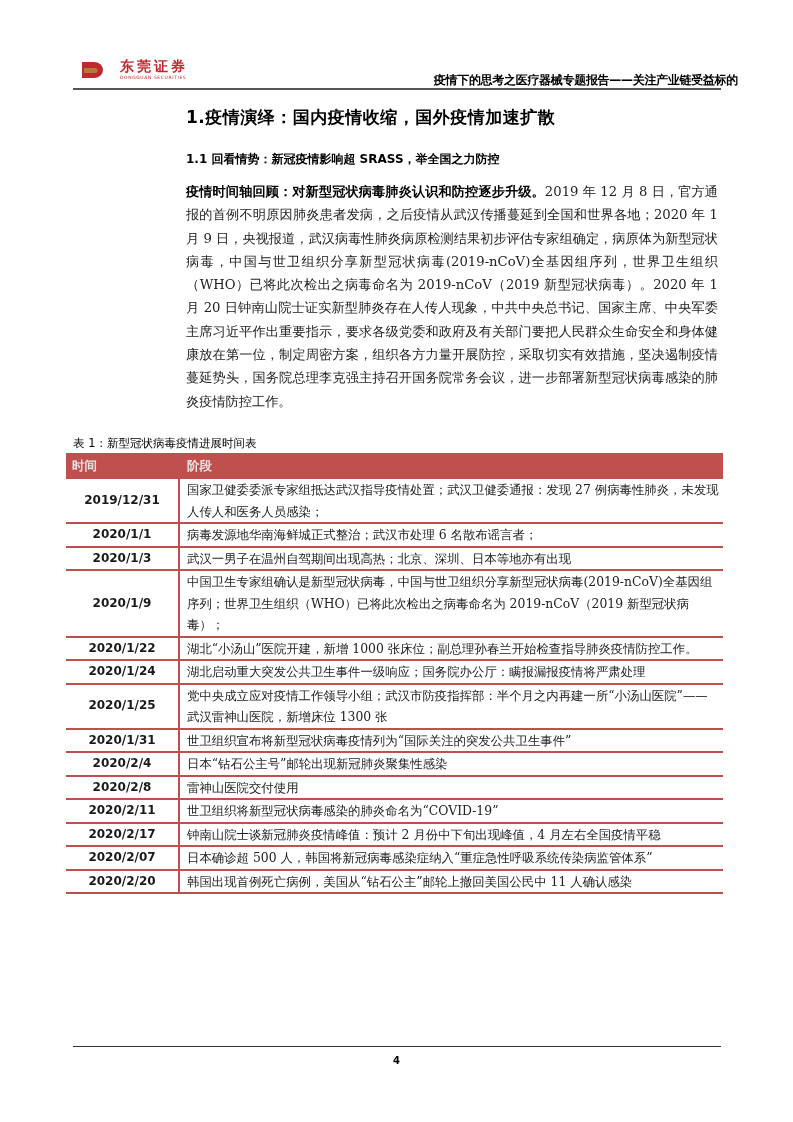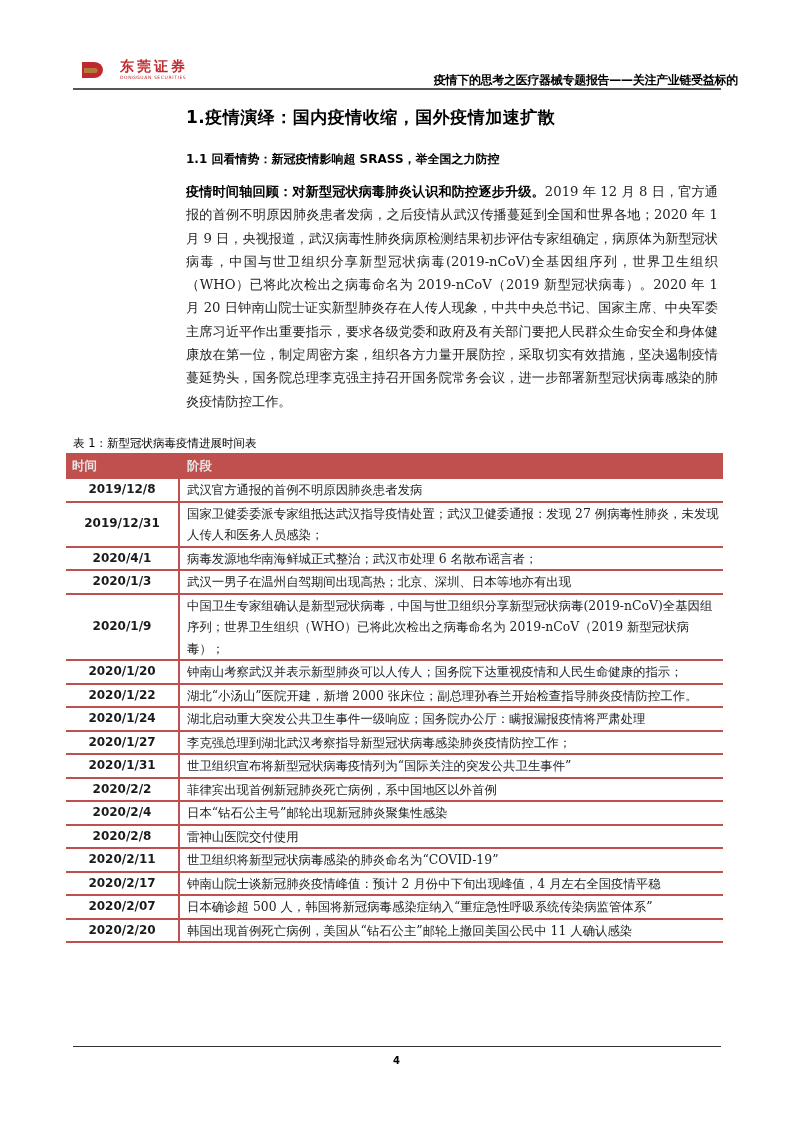--- a/index.html
+++ b/index.html
@@ -64,62 +64,50 @@
 
 <table class="tbl">
   <thead>
     <tr>
       <th>时间</th>
       <th class="col2">阶段</th>
     </tr>
   </thead>
   <tbody id="tbody">
       <tr>
-        <td class="date">2019/12/8</td>
-        <td class="desc">武汉官方通报的首例不明原因肺炎患者发病</td>
-      </tr>
-      <tr>
         <td class="date">2019/12/31</td>
         <td class="desc">国家卫健委委派专家组抵达武汉指导疫情处置；武汉卫健委通报：发现 27 例病毒性肺炎，未发现人传人和医务人员感染；</td>
       </tr>
       <tr>
-        <td class="date">2020/4/1</td>
+        <td class="date">2020/1/1</td>
         <td class="desc">病毒发源地华南海鲜城正式整治；武汉市处理 6 名散布谣言者；</td>
       </tr>
       <tr>
         <td class="date">2020/1/3</td>
         <td class="desc">武汉一男子在温州自驾期间出现高热；北京、深圳、日本等地亦有出现</td>
       </tr>
       <tr>
         <td class="date">2020/1/9</td>
         <td class="desc">中国卫生专家组确认是新型冠状病毒，中国与世卫组织分享新型冠状病毒(2019-nCoV)全基因组序列；世界卫生组织（WHO）已将此次检出之病毒命名为 2019-nCoV（2019 新型冠状病毒）；</td>
       </tr>
       <tr>
-        <td class="date">2020/1/20</td>
-        <td class="desc">钟南山考察武汉并表示新型肺炎可以人传人；国务院下达重视疫情和人民生命健康的指示；</td>
-      </tr>
-      <tr>
         <td class="date">2020/1/22</td>
-        <td class="desc">湖北“小汤山”医院开建，新增 2000 张床位；副总理孙春兰开始检查指导肺炎疫情防控工作。</td>
+        <td class="desc">湖北“小汤山”医院开建，新增 1000 张床位；副总理孙春兰开始检查指导肺炎疫情防控工作。</td>
       </tr>
       <tr>
         <td class="date">2020/1/24</td>
         <td class="desc">湖北启动重大突发公共卫生事件一级响应；国务院办公厅：瞒报漏报疫情将严肃处理</td>
       </tr>
       <tr>
-        <td class="date">2020/1/27</td>
-        <td class="desc">李克强总理到湖北武汉考察指导新型冠状病毒感染肺炎疫情防控工作；</td>
+        <td class="date">2020/1/25</td>
+        <td class="desc">党中央成立应对疫情工作领导小组；武汉市防疫指挥部：半个月之内再建一所“小汤山医院”——武汉雷神山医院，新增床位 1300 张</td>
       </tr>
       <tr>
         <td class="date">2020/1/31</td>
         <td class="desc">世卫组织宣布将新型冠状病毒疫情列为“国际关注的突发公共卫生事件”</td>
-      </tr>
-      <tr>
-        <td class="date">2020/2/2</td>
-        <td class="desc">菲律宾出现首例新冠肺炎死亡病例，系中国地区以外首例</td>
       </tr>
       <tr>
         <td class="date">2020/2/4</td>
         <td class="desc">日本“钻石公主号”邮轮出现新冠肺炎聚集性感染</td>
       </tr>
       <tr>
         <td class="date">2020/2/8</td>
         <td class="desc">雷神山医院交付使用</td>
       </tr>
       <tr>

